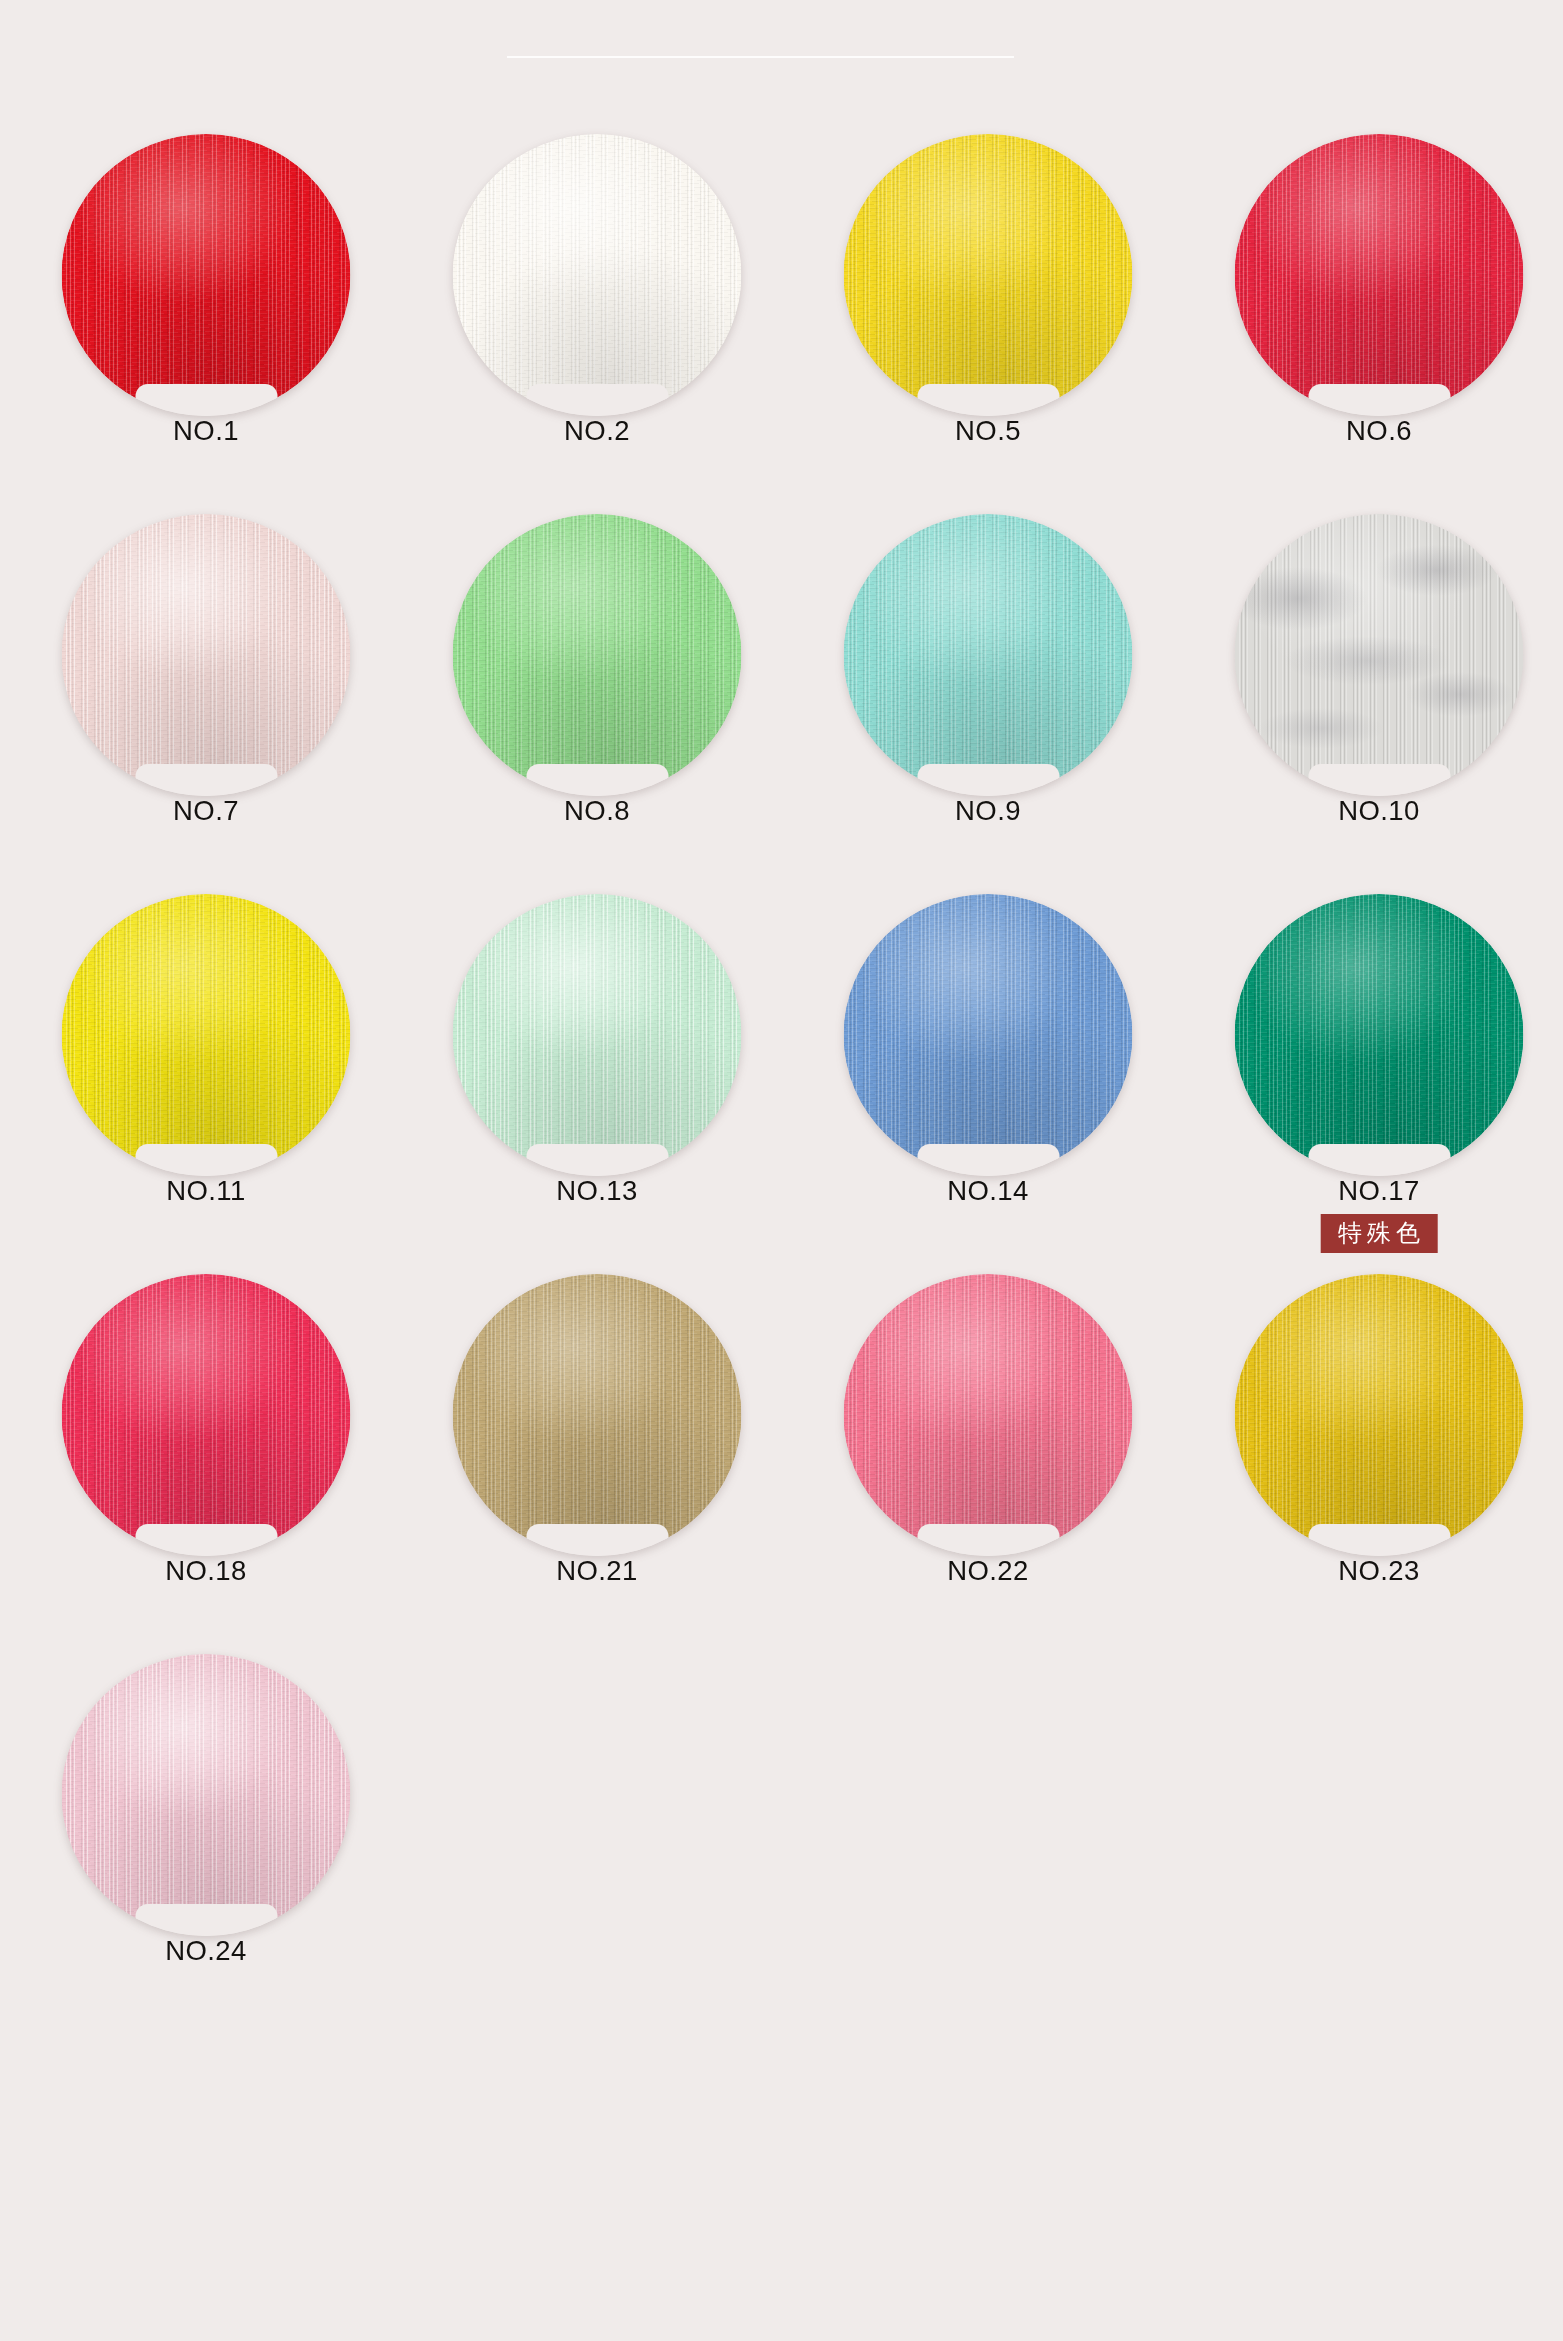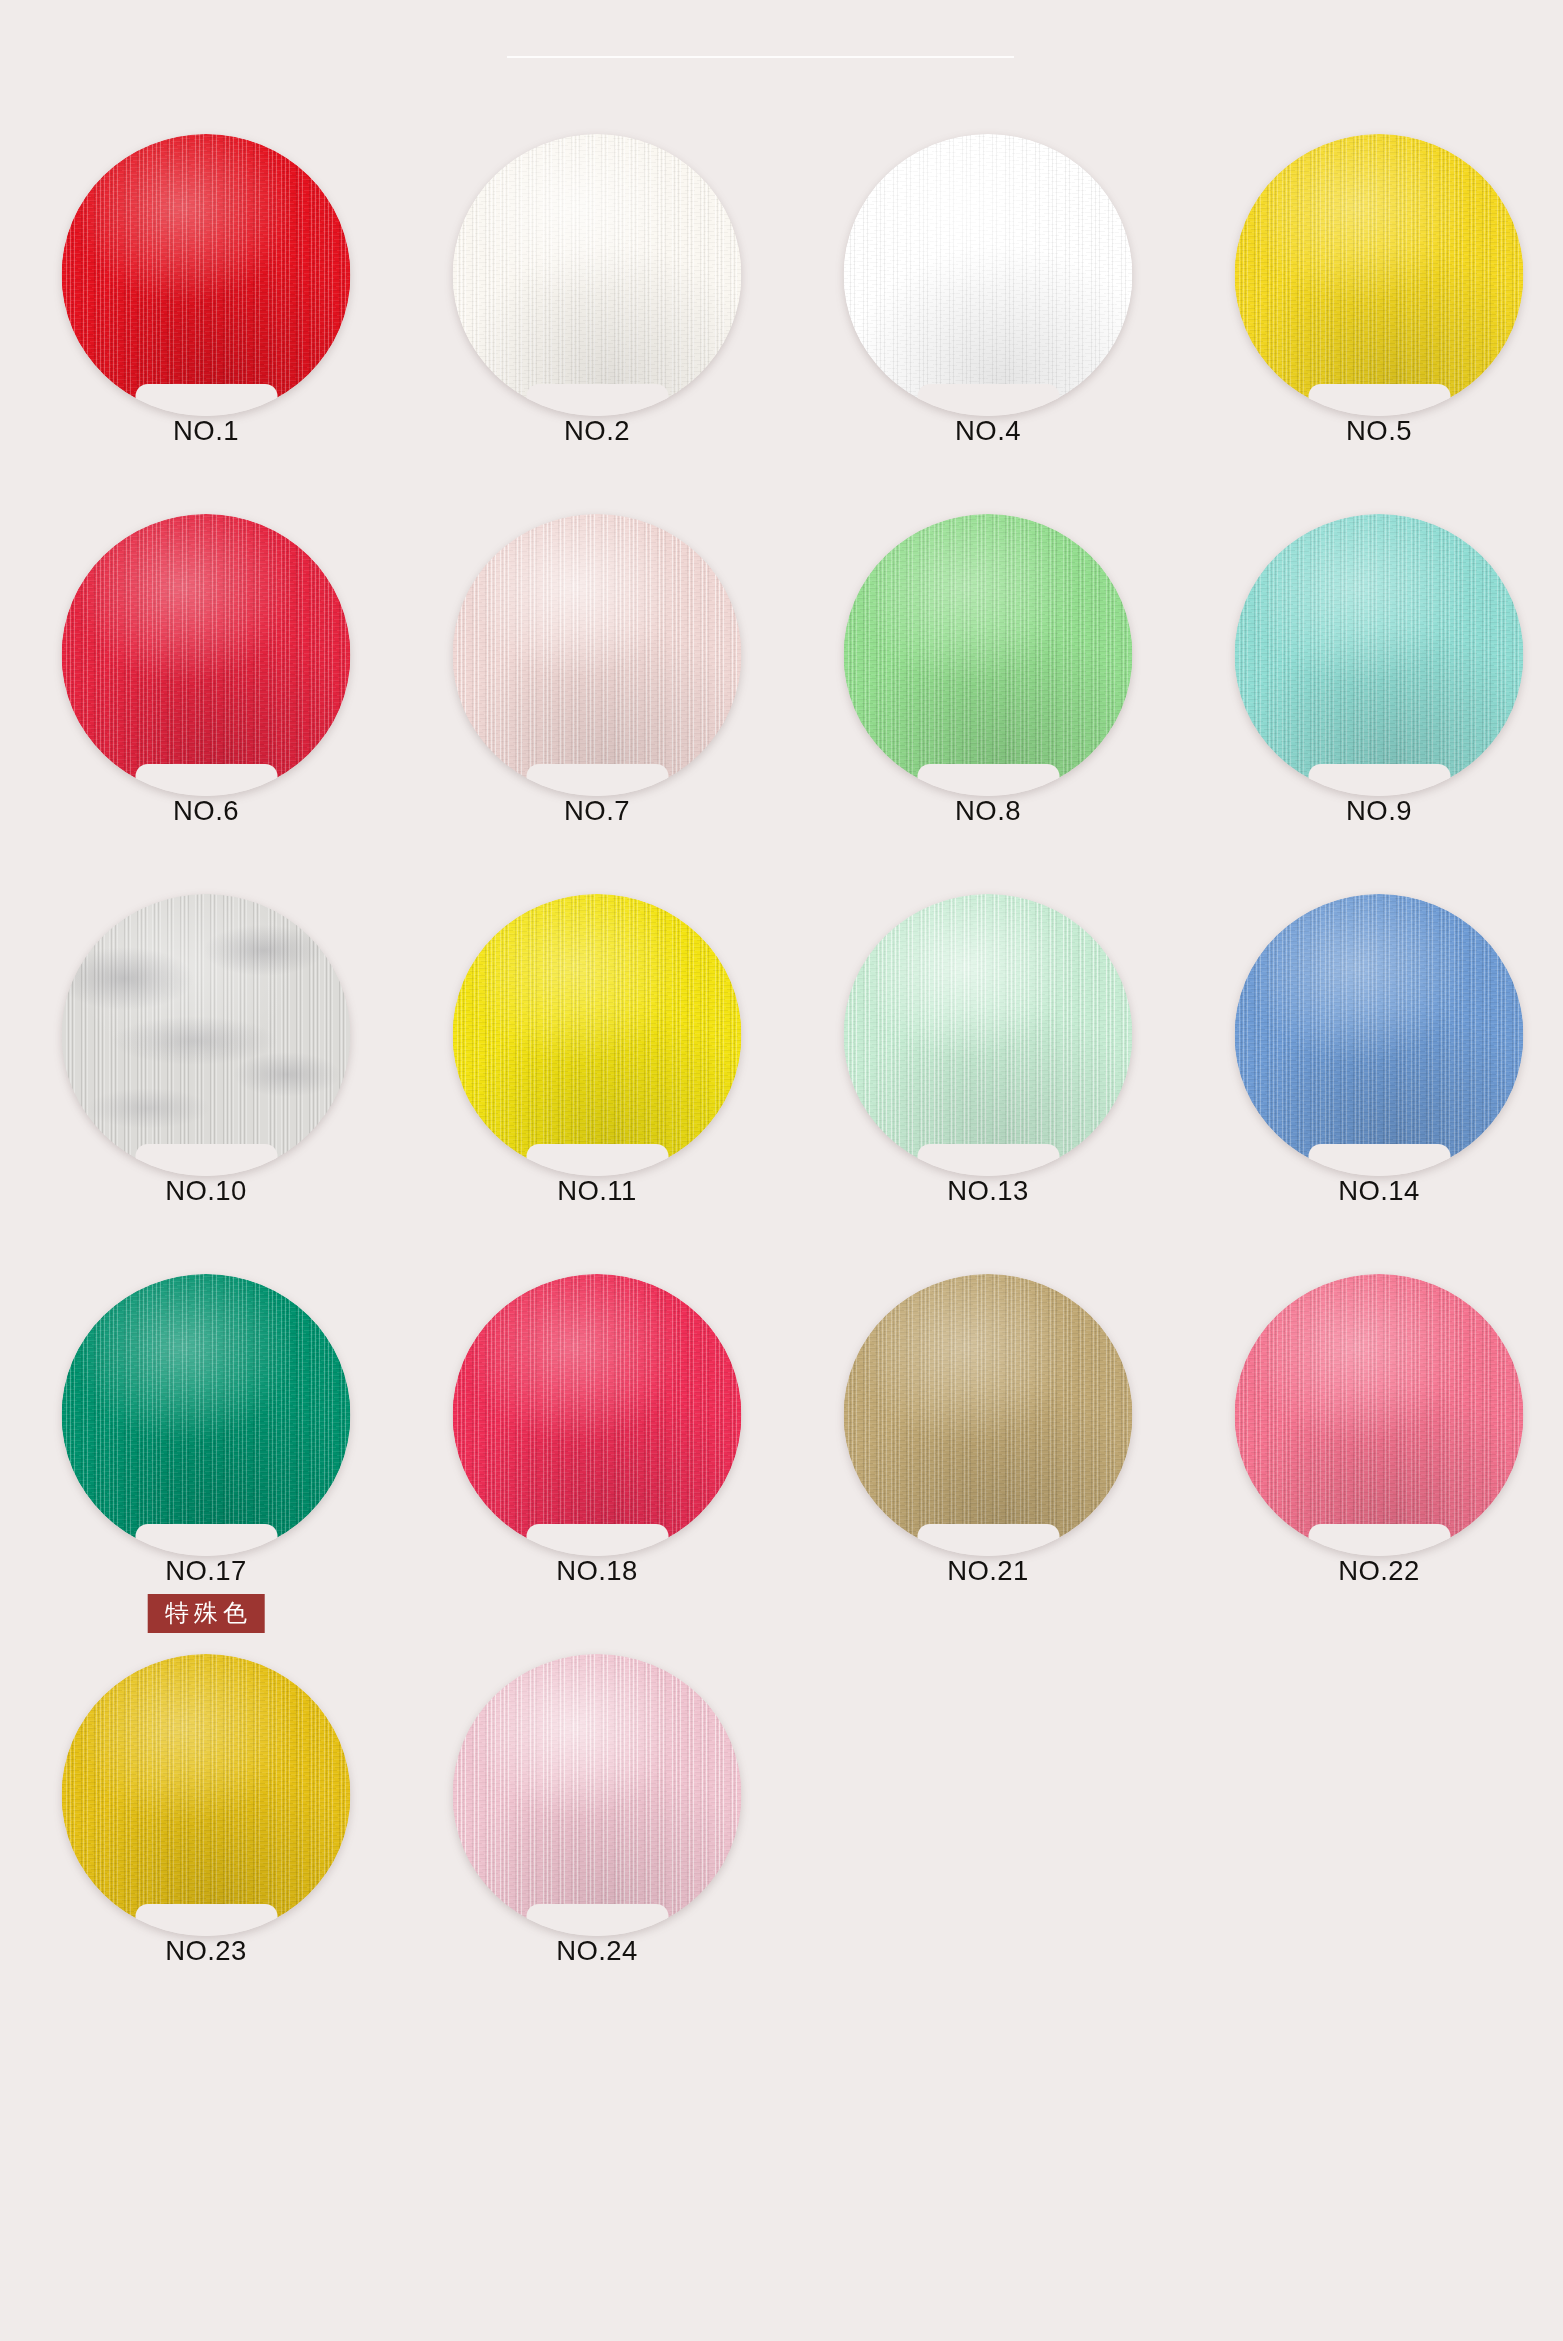--- a/index.html
+++ b/index.html
@@ -227,28 +227,20 @@
     <div class="swatch-cell">
       <div class="chip-wrap">
         <div class="chip light" style="--chip-color: #FAF7F1;">
           <div class="chip-notch"></div>
         </div>
       </div>
       <div class="chip-label">NO.2</div>
     </div>
     <div class="swatch-cell">
       <div class="chip-wrap">
-        <div class="chip light" style="--chip-color: #FFFFFF;">
-          <div class="chip-notch"></div>
-        </div>
-      </div>
-      <div class="chip-label">NO.4</div>
-    </div>
-    <div class="swatch-cell">
-      <div class="chip-wrap">
         <div class="chip" style="--chip-color: #F4D821;">
           <div class="chip-notch"></div>
         </div>
       </div>
       <div class="chip-label">NO.5</div>
     </div>
     <div class="swatch-cell">
       <div class="chip-wrap">
         <div class="chip" style="--chip-color: #E5243F;">
           <div class="chip-notch"></div>

